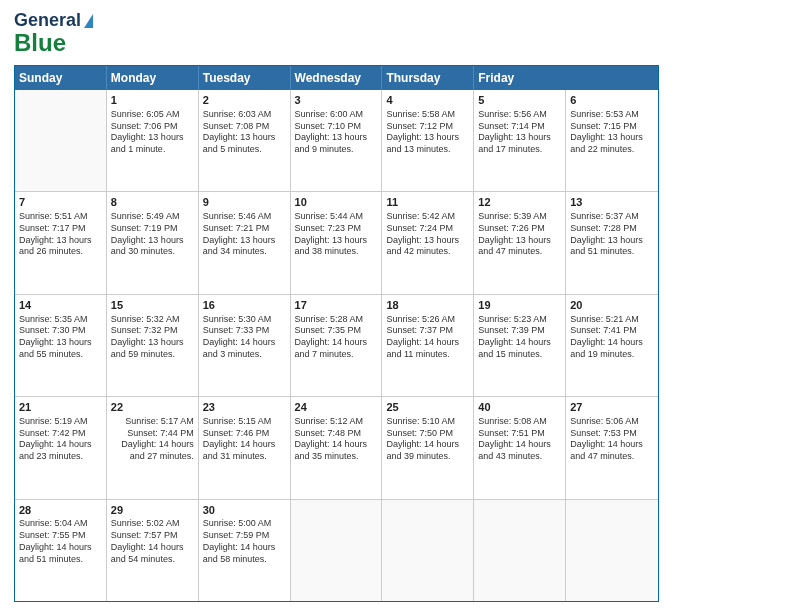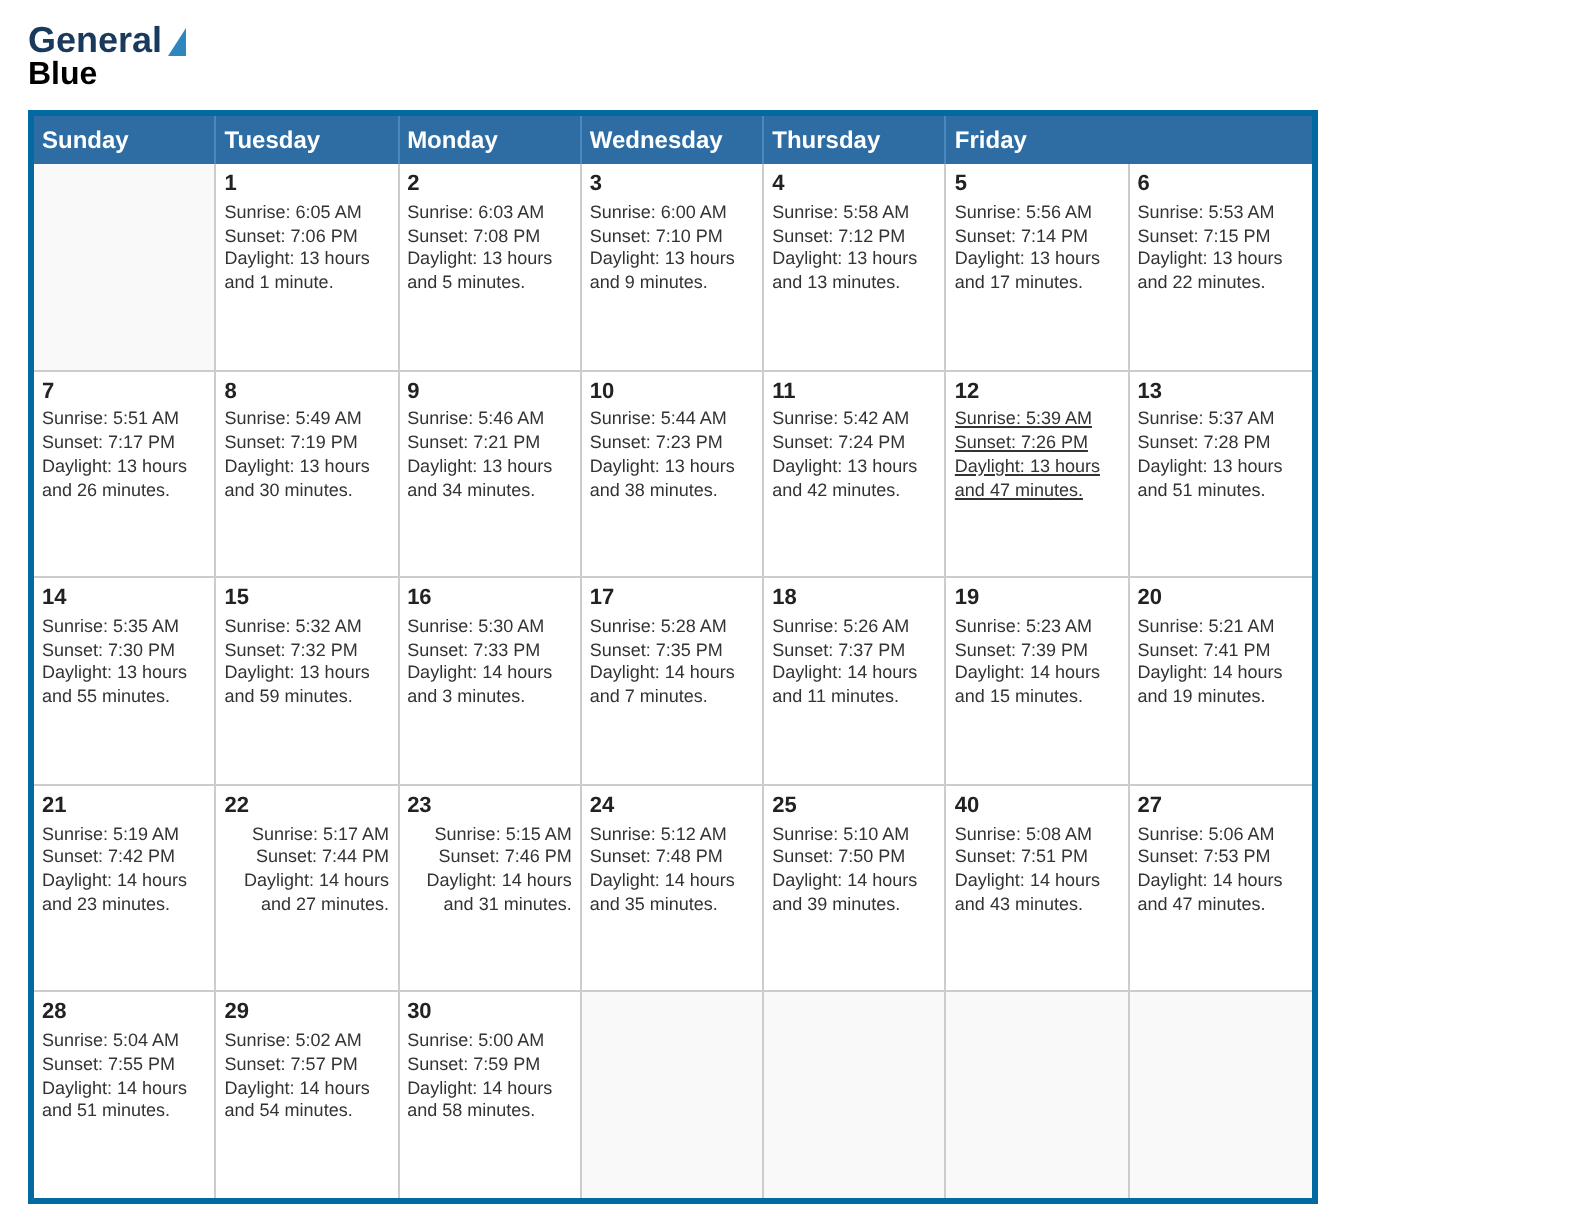--- a/index.html
+++ b/index.html
@@ -41,21 +41,21 @@
       color: #1a1a1a;
     }
     .subtitle {
       font-size: 15px;
       color: #444;
     }
     .calendar {
       flex: 1;
       display: flex;
       flex-direction: column;
-      border: 3px solid #0369a1;
+      border: 1px solid #0369a1;
     }
     .calendar-header {
       display: grid;
       grid-template-columns: repeat(7, 1fr);
       background: #2e6da4;
     }
     .cal-header-cell {
       color: #fff;
       font-weight: bold;
       font-size: 12px;
@@ -103,33 +103,33 @@
 </head>
 <body>
 
 <div class="page">
   <div class="header">
     <div class="logo">
       <div class="logo-row">
         <span style="font-size:18px;font-weight:bold;color:#1a3a5c;">General</span>
         <span style="display:inline-block;margin-left:3px;width:0;height:0;border-left:9px solid transparent;border-bottom:14px solid #2e86c1;"></span>
       </div>
-      <span style="font-size:16px;font-weight:bold;color:#000000;margin-top:-2px;">Blue</span>
+      <span style="font-size:24px;font-weight:bold;color:#15803d;margin-top:-2px;">Blue</span>
     </div>
     <div class="title-area">
       <div class="main-title"></div>
       <div class="subtitle"></div>
     </div>
   </div>
 
   <div class="calendar">
     <div class="calendar-header">
       <div class="cal-header-cell">Sunday</div>
+      <div class="cal-header-cell">Monday</div>
       <div class="cal-header-cell">Tuesday</div>
-      <div class="cal-header-cell">Monday</div>
       <div class="cal-header-cell">Wednesday</div>
       <div class="cal-header-cell">Thursday</div>
       <div class="cal-header-cell">Friday</div>
     </div>
     <div class="calendar-body" id="cal-body">
     <div class="cal-row">
           <div class="cal-cell empty"></div>
           <div class="cal-cell">
             <div class="day-number">1</div>
             <div class="day-info" style="white-space: pre-line;">Sunrise: 6:05 AM
@@ -204,21 +204,21 @@
           </div>
           <div class="cal-cell">
             <div class="day-number">11</div>
             <div class="day-info" style="white-space: pre-line;">Sunrise: 5:42 AM
 Sunset: 7:24 PM
 Daylight: 13 hours
 and 42 minutes.</div>
           </div>
           <div class="cal-cell">
             <div class="day-number">12</div>
-            <div class="day-info" style="white-space: pre-line; text-decoration: underline;">Sunrise: 5:39 AM
+            <div class="day-info" style="white-space: pre-line;">Sunrise: 5:39 AM
 Sunset: 7:26 PM
 Daylight: 13 hours
 and 47 minutes.</div>
           </div>
           <div class="cal-cell">
             <div class="day-number">13</div>
             <div class="day-info" style="white-space: pre-line;">Sunrise: 5:37 AM
 Sunset: 7:28 PM
 Daylight: 13 hours
 and 51 minutes.</div>
@@ -285,21 +285,21 @@
           </div>
           <div class="cal-cell">
             <div class="day-number">22</div>
             <div class="day-info" style="white-space: pre-line; text-align: right;">Sunrise: 5:17 AM
 Sunset: 7:44 PM
 Daylight: 14 hours
 and 27 minutes.</div>
           </div>
           <div class="cal-cell">
             <div class="day-number">23</div>
-            <div class="day-info" style="white-space: pre-line; text-align: right;">Sunrise: 5:15 AM
+            <div class="day-info" style="white-space: pre-line;">Sunrise: 5:15 AM
 Sunset: 7:46 PM
 Daylight: 14 hours
 and 31 minutes.</div>
           </div>
           <div class="cal-cell">
             <div class="day-number">24</div>
             <div class="day-info" style="white-space: pre-line;">Sunrise: 5:12 AM
 Sunset: 7:48 PM
 Daylight: 14 hours
 and 35 minutes.</div>

